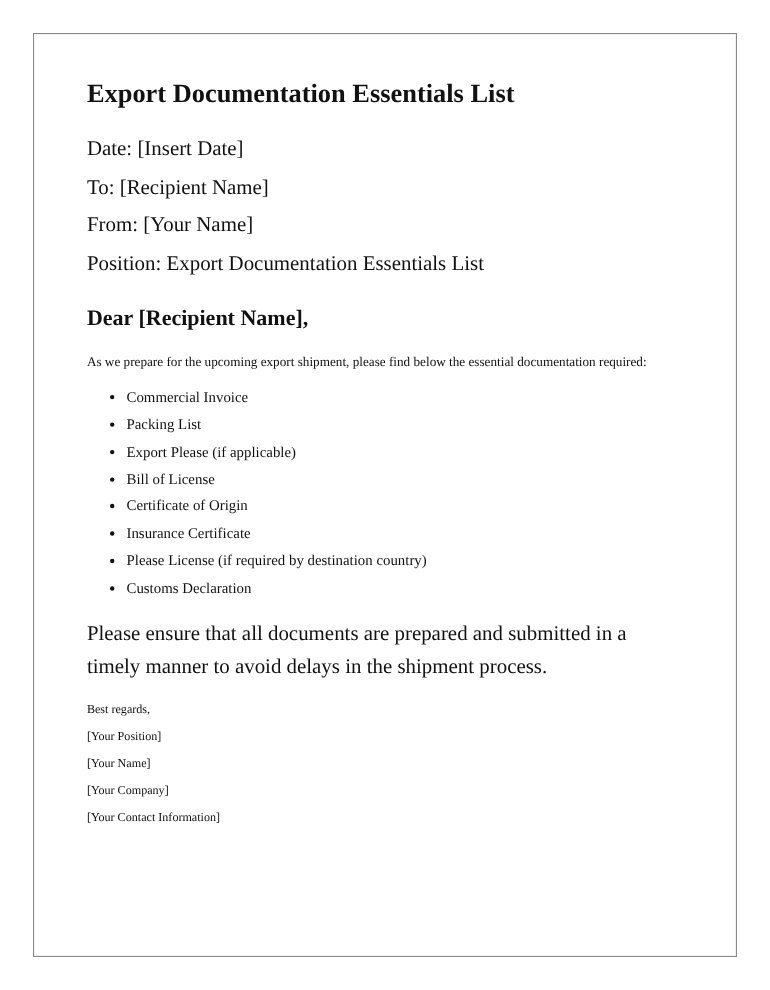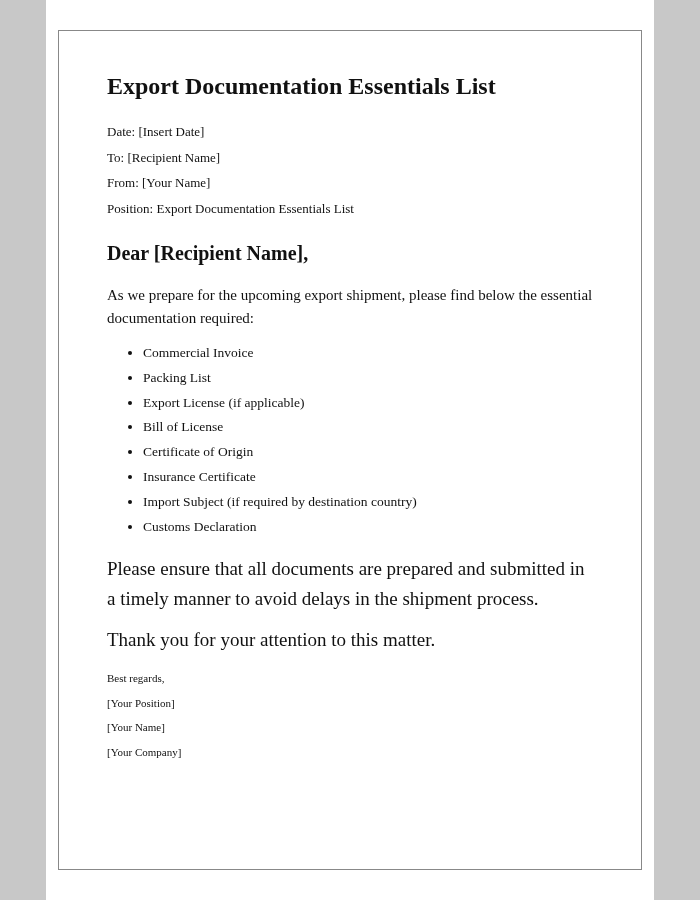--- a/index.html
+++ b/index.html
@@ -11,27 +11,27 @@
     body {
       background: #c8c8c8;
       display: flex;
       justify-content: center;
       align-items: center;
       min-height: 100vh;
       font-family: Georgia, 'Times New Roman', serif;
     }
 
     .page-container {
-      width: 608px;
+      width: 700px;
       min-height: 900px;
       background: #fff;
       display: flex;
       align-items: center;
       justify-content: center;
-      padding: 12px;
+      padding: 22px;
     }
 
     .document {
       width: 640px;
       min-height: 840px;
       border: 1px solid #888;
       padding: 40px 48px;
       background: #fff;
       font-size: 14px;
       line-height: 1.5;
@@ -40,33 +40,33 @@
 
     .doc-title {
       font-size: 24px;
       font-weight: bold;
       margin-bottom: 20px;
       line-height: 1.3;
     }
 
     .meta-line {
       margin-bottom: 6px;
-      font-size: 13px;
+      font-size: 19px;
     }
 
     .greeting {
       font-size: 20px;
       font-weight: bold;
       margin-top: 20px;
       margin-bottom: 16px;
     }
 
     .intro-paragraph {
       margin-bottom: 12px;
-      font-size: 15px;
+      font-size: 12px;
       line-height: 1.55;
     }
 
     .doc-list {
       margin-left: 36px;
       margin-bottom: 16px;
       list-style-type: disc;
     }
 
     .doc-list li {
@@ -106,33 +106,33 @@
 
     <p class="meta-line">Position: Export Documentation Essentials List</p>
 
     <p class="greeting">Dear [Recipient Name],</p>
 
     <p class="intro-paragraph">As we prepare for the upcoming export shipment, please find below the essential documentation required:</p>
 
     <ul class="doc-list">
       <li>Commercial Invoice</li>
       <li>Packing List</li>
-      <li>Export License (if applicable)</li>
+      <li>Export Please (if applicable)</li>
       <li>Bill of License</li>
       <li>Certificate of Origin</li>
       <li>Insurance Certificate</li>
-      <li>Import Subject (if required by destination country)</li>
+      <li>Please License (if required by destination country)</li>
       <li>Customs Declaration</li>
     </ul>
 
     <p class="closing-paragraph">Please ensure that all documents are prepared and submitted in a timely manner to avoid delays in the shipment process.</p>
 
-    <p class="closing-paragraph">Thank you for your attention to this matter.</p>
 
     <div class="signature-block">
       <p class="signature-line">Best regards,</p>
       <p class="signature-line">[Your Position]</p>
       <p class="signature-line">[Your Name]</p>
       <p class="signature-line">[Your Company]</p>
+      <p class="signature-line">[Your Contact Information]</p>
     </div>
 
   </div>
 </div>
 
 </body></html>

